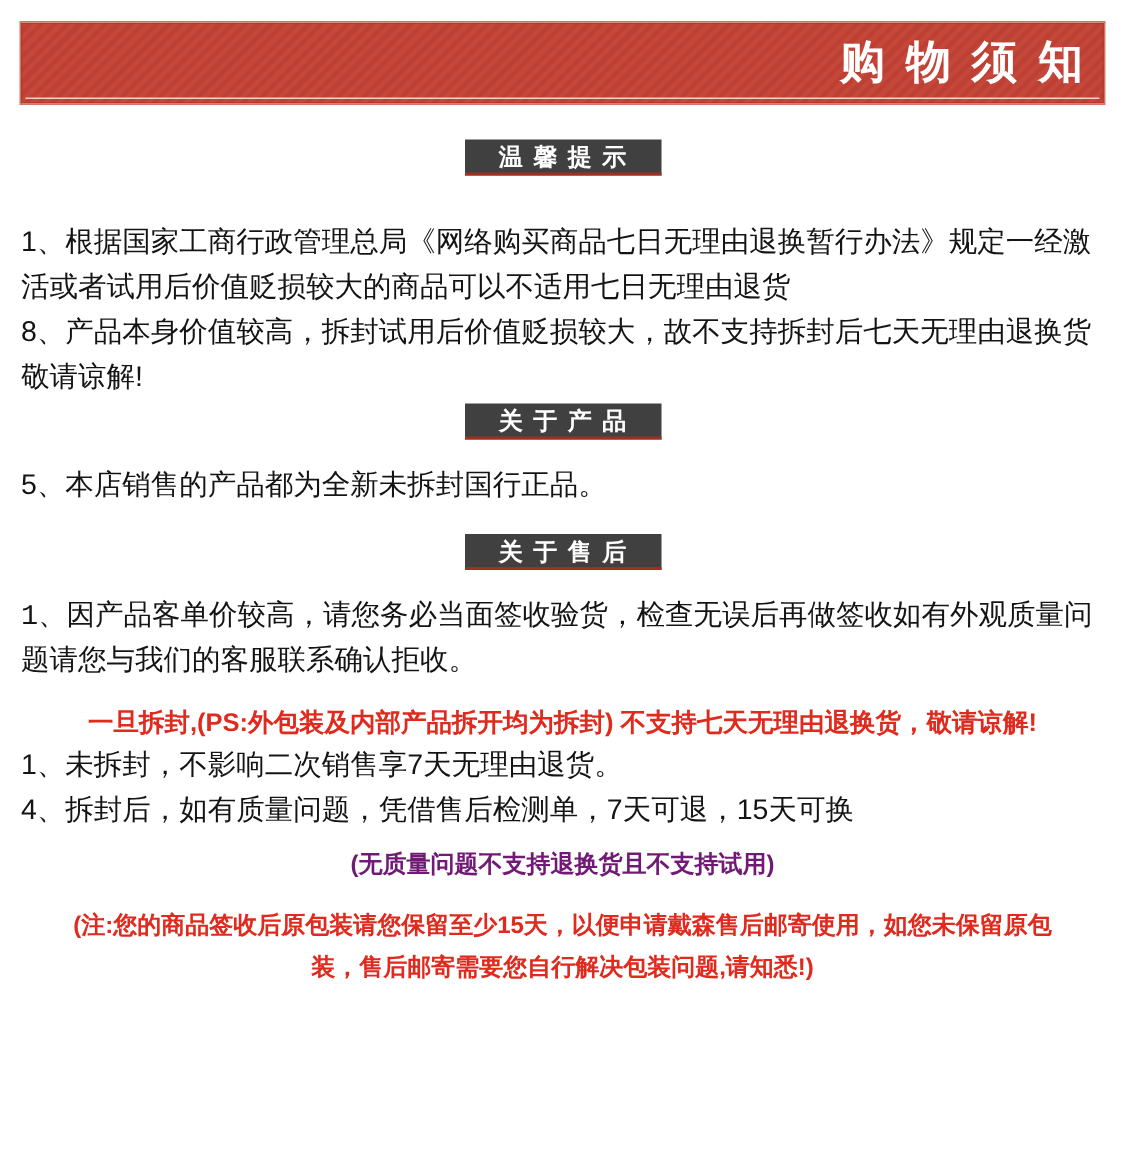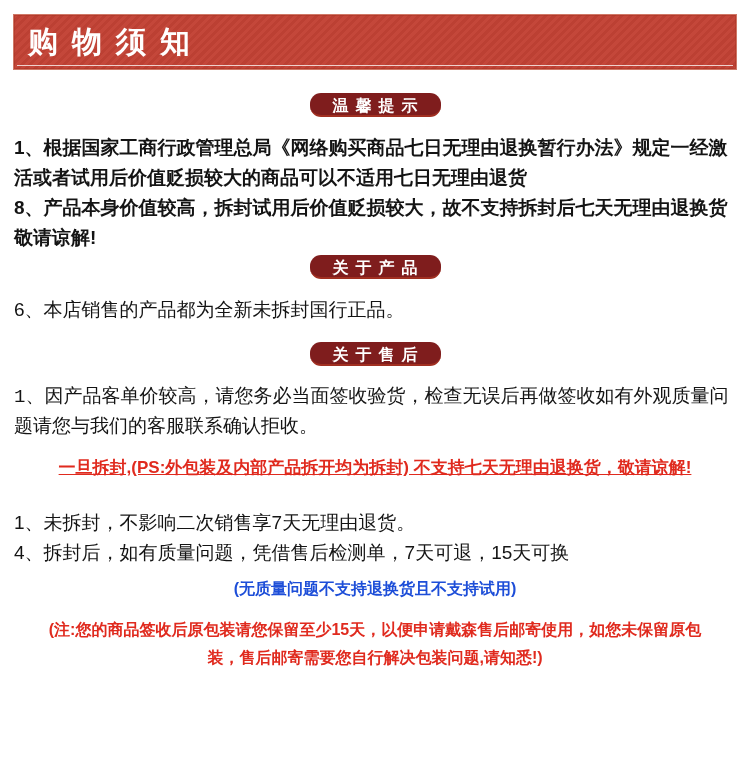--- a/index.html
+++ b/index.html
@@ -13,21 +13,21 @@
     color: #111111;
   }
 
   
   .banner {
     position: relative;
     margin: 14px 13px 0;
     height: 54px;
     display: flex;
     align-items: center;
-    justify-content: flex-start;
+    justify-content: flex-end;
     background: repeating-linear-gradient(135deg, #c4473a 0px, #c4473a 3px, #bc4033 3px, #bc4033 6px);
     border: 1px solid #cf7766;
     box-shadow: inset 0 0 0 1px rgba(160, 45, 30, 0.35);
     font-family: Liberation Serif, serif;
   }
   .banner::after {
     content: "";
     position: absolute;
     left: 3px; right: 3px; bottom: 3px;
     height: 1px;
@@ -40,63 +40,61 @@
     font-weight: bold;
     letter-spacing: 14px;
     line-height: 1;
   }
 
   
   .section-label {
     display: block;
     width: max-content;
     margin: 0 auto;
-    background: #7f1d1d;
+    background: #404040;
     border-bottom: 2px solid #a12f21;
     color: #ffffff;
     font-size: 16px;
     font-weight: bold;
     letter-spacing: 7px;
     line-height: 19px;
     padding: 3px 16px 0 23px;         
     box-sizing: border-box;
     height: 24px;
-    border-radius: 11px;
   }
   .label-tips      { margin-top: 23px; }
   .label-product   { margin-top: 2px;  }
   .label-aftersale { margin-top: 17px; }
 
   
   .paras {
     padding: 0 14px;
     font-size: 19px;
     line-height: 30px;
     color: #141414;
   }
   .paras p { margin: 0; }
-  .tips-paras      { margin-top: 16px; margin-bottom: 0; font-weight: bold; }
+  .tips-paras      { margin-top: 30px; margin-bottom: 0; }
   .product-paras   { margin-top: 16px; margin-bottom: 0; }
   .aftersale-paras { margin-top: 16px; margin-bottom: 0; font-family: Liberation Mono, monospace; }
-  .items2          { margin-top: 28px; }
+  .items2          { margin-top: 2px; }
 
   
   .highlight {
     margin: 14px 14px 0;
     text-align: center;
     color: #e02a1e;
     font-weight: bold;
     font-size: 17px;
     line-height: 24px;
-    text-decoration: underline;
   }
   .note {
     margin: 10px 14px 0;
     text-align: center;
-    color: #1d4ed8;
+    color: #701a75;
     font-weight: bold;
     font-size: 16px;
     line-height: 22px;
   }
   .footnote {
     margin: 16px auto 0;
     width: 660px;
     text-align: center;
     color: #e02a1e;
     font-weight: bold;
@@ -116,21 +114,21 @@
   <div class="section-label label-tips">温馨提示</div>
 
   <div class="paras tips-paras">
     <p>1、根据国家工商行政管理总局《网络购买商品七日无理由退换暂行办法》规定一经激活或者试用后价值贬损较大的商品可以不适用七日无理由退货</p>
     <p>8、产品本身价值较高，拆封试用后价值贬损较大，故不支持拆封后七天无理由退换货敬请谅解!</p>
   </div>
 
   <div class="section-label label-product">关于产品</div>
 
   <div class="paras product-paras">
-    <p>6、本店销售的产品都为全新未拆封国行正品。</p>
+    <p>5、本店销售的产品都为全新未拆封国行正品。</p>
   </div>
 
   <div class="section-label label-aftersale">关于售后</div>
 
   <div class="paras aftersale-paras">
     <p>1、因产品客单价较高，请您务必当面签收验货，检查无误后再做签收如有外观质量问题请您与我们的客服联系确认拒收。</p>
   </div>
 
   <p class="highlight">一旦拆封,(PS:外包装及内部产品拆开均为拆封) 不支持七天无理由退换货，敬请谅解!</p>
 

